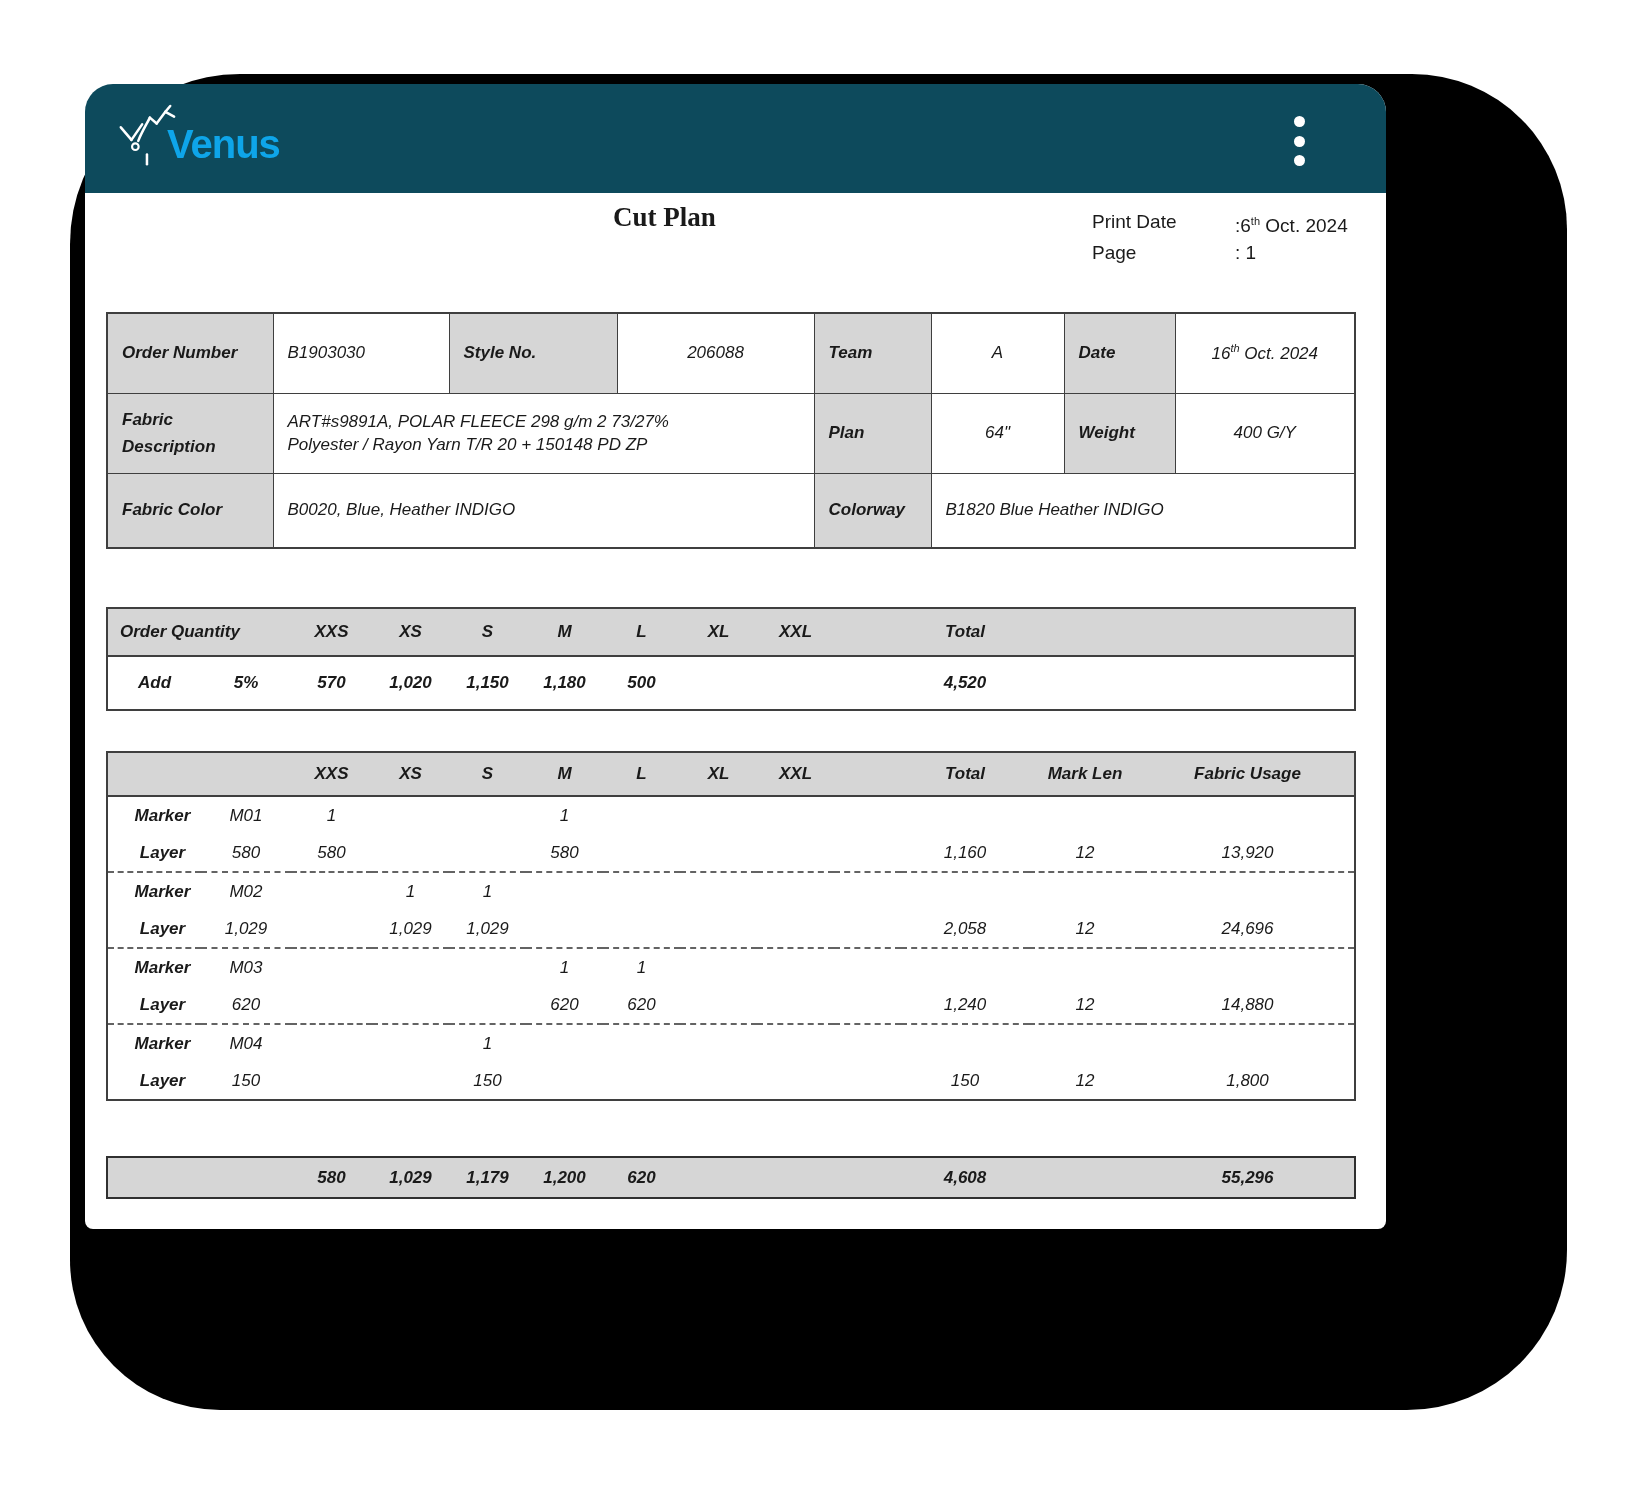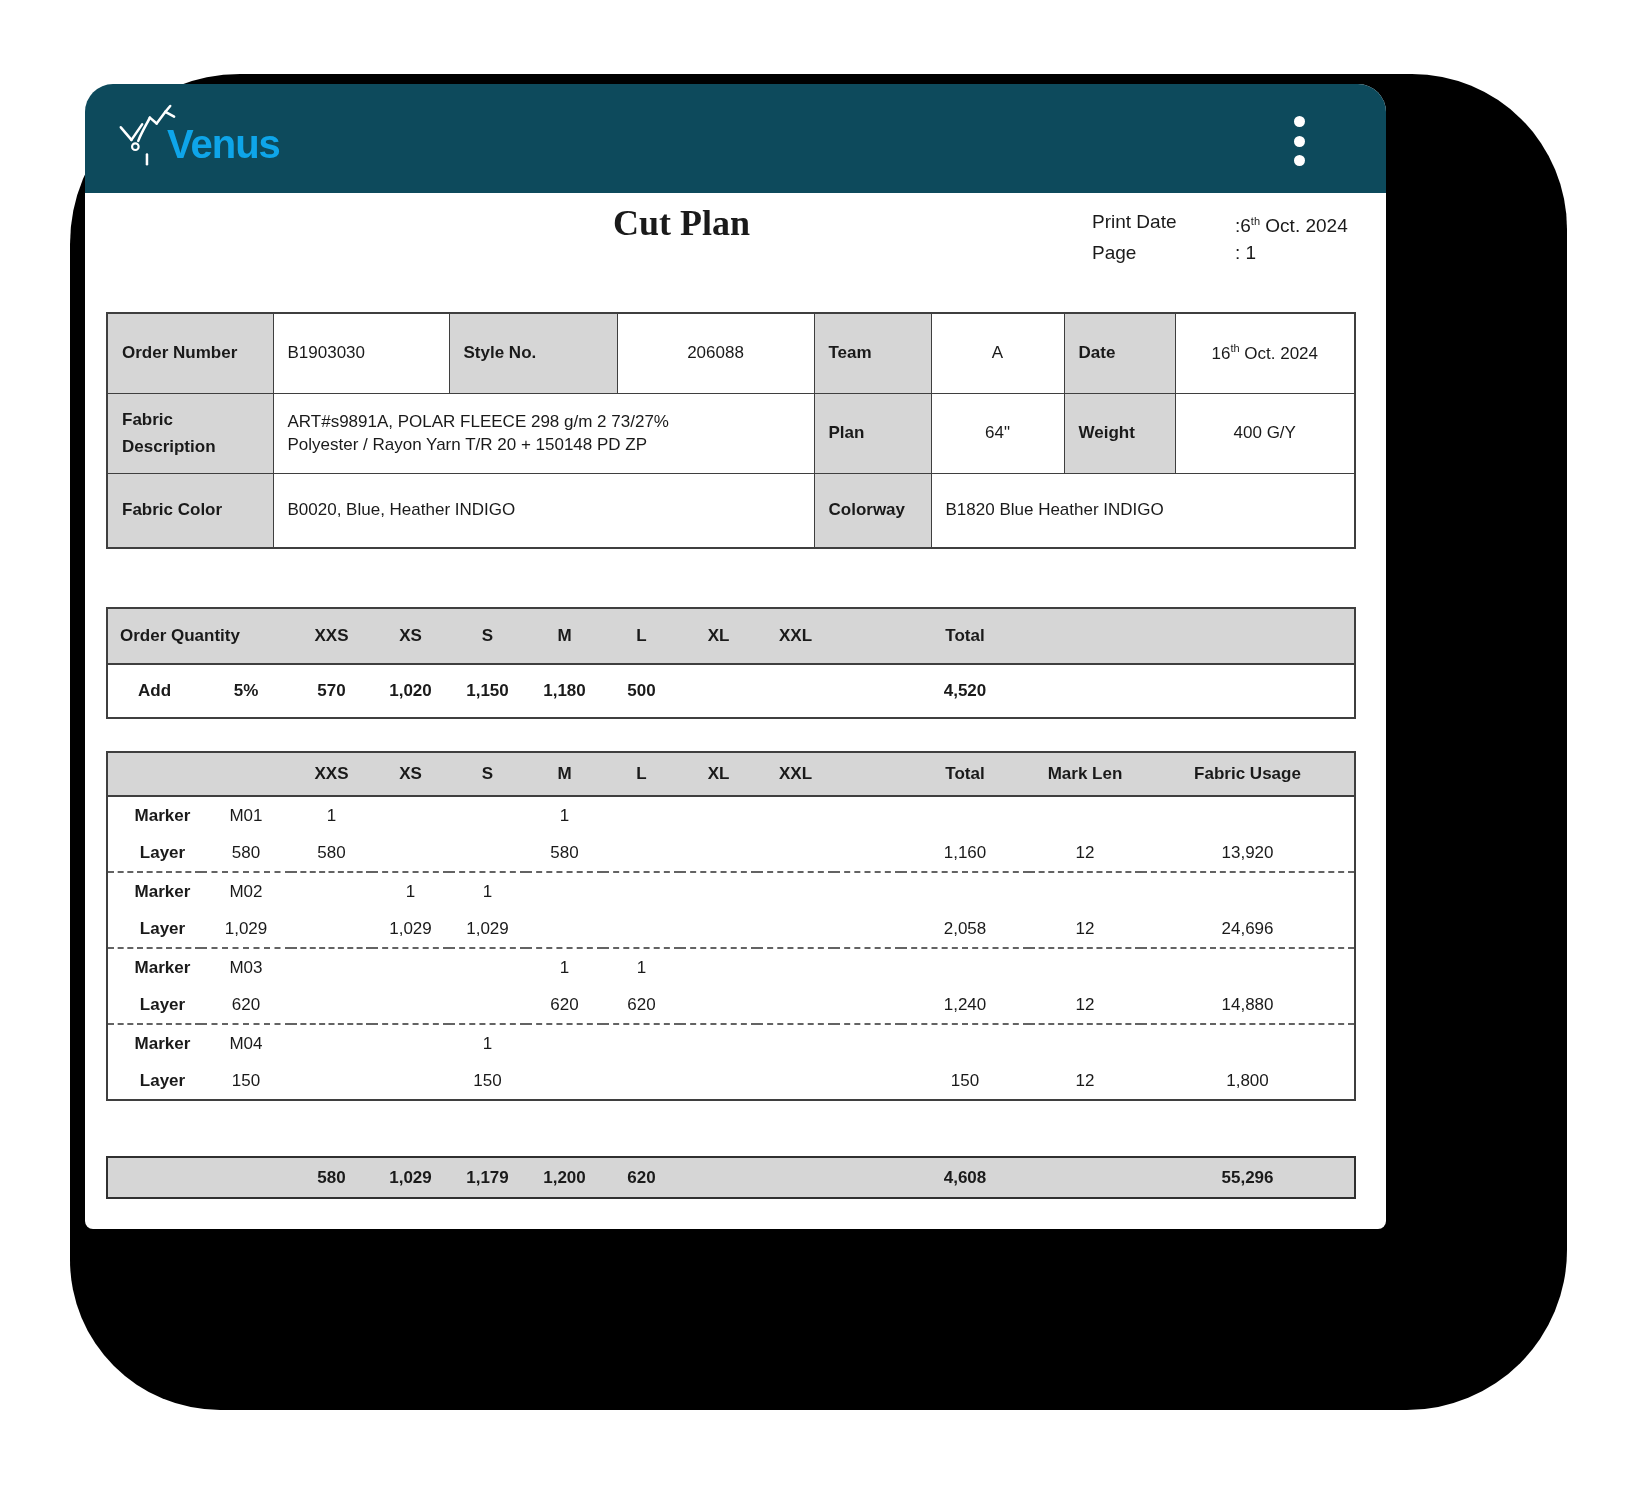--- a/index.html
+++ b/index.html
@@ -17,43 +17,43 @@
   .brand{color:#0ea5e9;font-weight:700;font-size:40px;letter-spacing:-1px;line-height:1;
          margin-left:-10px;padding-bottom:10px;}
   .kebab{position:absolute;right:74px;top:32px;width:26px;height:50px;background:none;border:none;
          display:flex;flex-direction:column;justify-content:space-between;align-items:center;cursor:pointer;padding:0;}
   .dot{width:11px;height:11px;border-radius:50%;background:#fff;}
   
   .meta-left{position:absolute;left:30px;top:124px;font-size:19px;line-height:27px;}
   .meta-line{display:flex;}
   .meta-label{width:107px;flex:none;}
   .title{position:absolute;left:528px;top:118px;font-family:"Liberation Serif",serif;
-         font-weight:700;font-size:36px;}
+         font-weight:700;font-size:27px;}
   .meta-right{position:absolute;left:1007px;top:124px;font-size:19px;line-height:27px;}
   .meta-right .meta-label{width:143px;}
   .sup{font-size:11px;vertical-align:7px;}
   
-  table{border-collapse:collapse;table-layout:fixed;}
+  table{border-collapse:collapse;table-layout:fixed;font-style:italic;}
   .tbl{position:absolute;left:21px;width:1248px;}
   td{font-size:17px;overflow:hidden;white-space:nowrap;}
   .info-table{top:228px;}
   .info-table td{border:1.5px solid #3f3f3f;vertical-align:middle;padding:0;}
   .info-table{border:2px solid #3f3f3f;}
   .lab{background:#d6d6d6;font-weight:700;padding-left:14px !important;}
   .val-l{padding-left:14px !important;}
   .val-c{text-align:center;}
   .wrapcell{white-space:normal !important;line-height:23px;}
   .lab-narrow{display:block;width:100px;white-space:normal;line-height:27px;}
   .desc{display:block;width:440px;white-space:normal;}
   
   .grid{border:2px solid #3f3f3f;}
   .grid td{text-align:center;}
   .ghead td{background:#d6d6d6;font-weight:700;border-bottom:2px solid #3f3f3f;}
   .oq-table{top:523px;}
-  .oq-head{height:56px;}
+  .oq-head{height:48px;}
   .oq-row{height:54px;}
   .oq-row td{font-weight:700;}
   .left-pad{text-align:left !important;padding-left:12px;}
   .marker-table{top:667px;}
   .m-head{height:44px;}
   .m-row{height:38px;}
   .l-row{height:38px;}
   .rowlab{font-weight:700;text-align:left;padding-left:17px;}
   .sep td{border-top:2px dashed #636363;}
   .summary-table{top:1072px;background:#d6d6d6;border:2.5px solid #303030;}

